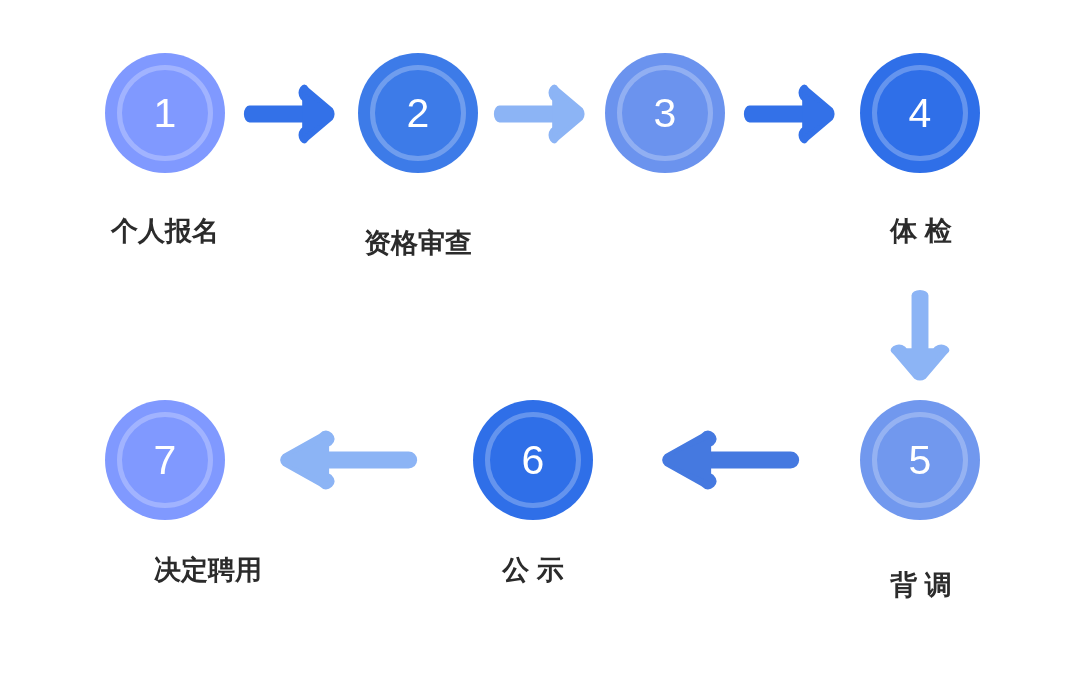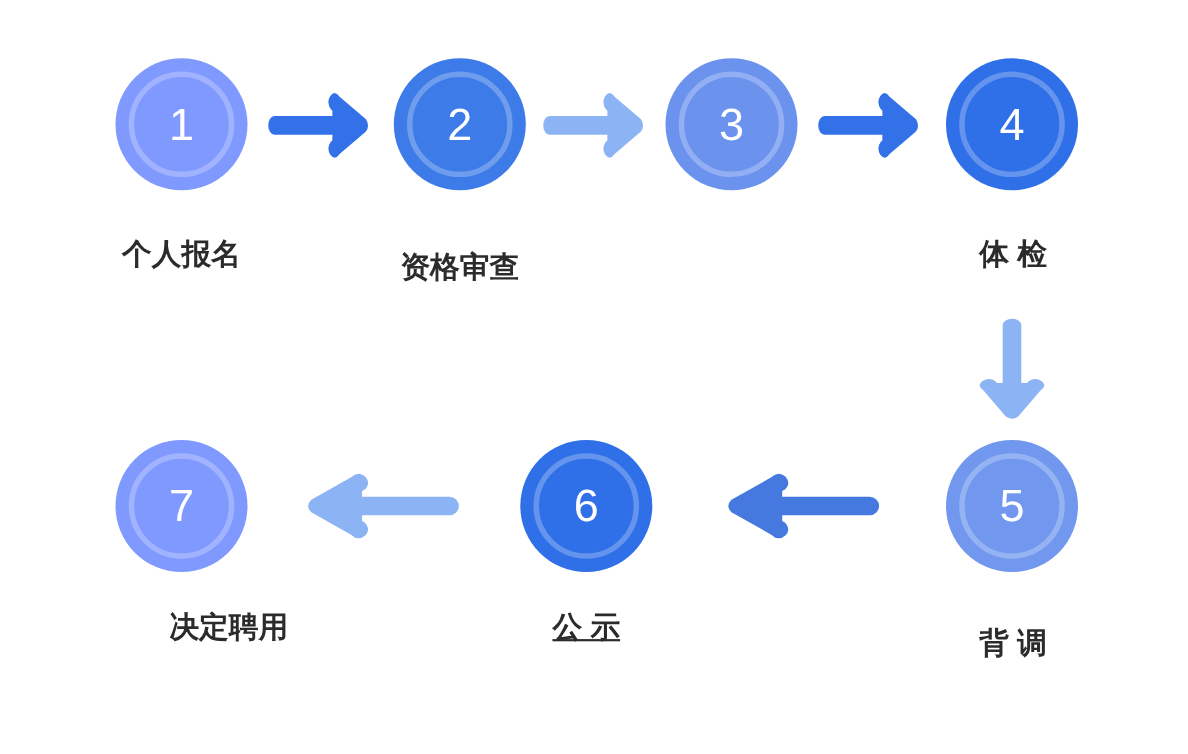--- a/index.html
+++ b/index.html
@@ -92,21 +92,21 @@
     <div class="step-label" style="left: 921px; top: 218px; color: rgb(43, 43, 43); text-align: center;">体 检</div>
     <div class="node" style="left: 860px; top: 400px; background: rgb(113, 152, 238);">
       <div class="ring"></div>
       <span class="num">5</span>
     </div>
     <div class="step-label" style="left: 921px; top: 572px; color: rgb(43, 43, 43);">背 调</div>
     <div class="node" style="left: 473px; top: 400px; background: rgb(47, 111, 232);">
       <div class="ring"></div>
       <span class="num">6</span>
     </div>
-    <div class="step-label" style="left: 533px; top: 557px; color: rgb(43, 43, 43); text-decoration: underline;">公 示</div>
+    <div class="step-label" style="left: 533px; top: 557px; color: rgb(43, 43, 43);">公 示</div>
     <div class="node" style="left: 105px; top: 400px; background: rgb(128, 153, 255);">
       <div class="ring"></div>
       <span class="num">7</span>
     </div>
     <div class="step-label" style="left: 168px; top: 557px; color: rgb(43, 43, 43); margin-left: 40px;">决定聘用</div>
     <div class="arrow" style="left: 242px; top: 83px; width: 94px; height: 62px;">
       <svg width="94" height="62" viewBox="0 0 200 88" preserveAspectRatio="none">
         <g fill="#3371e8">
           <rect x="4" y="32" width="140" height="24" rx="12"></rect>
           <path d="M124 6 Q133 -2 142 7 L193 36 Q201 44 193 52 L142 81 Q133 90 124 82 Q116 73 125 65 L166 44 L125 23 Q116 14 124 6 Z"></path>

